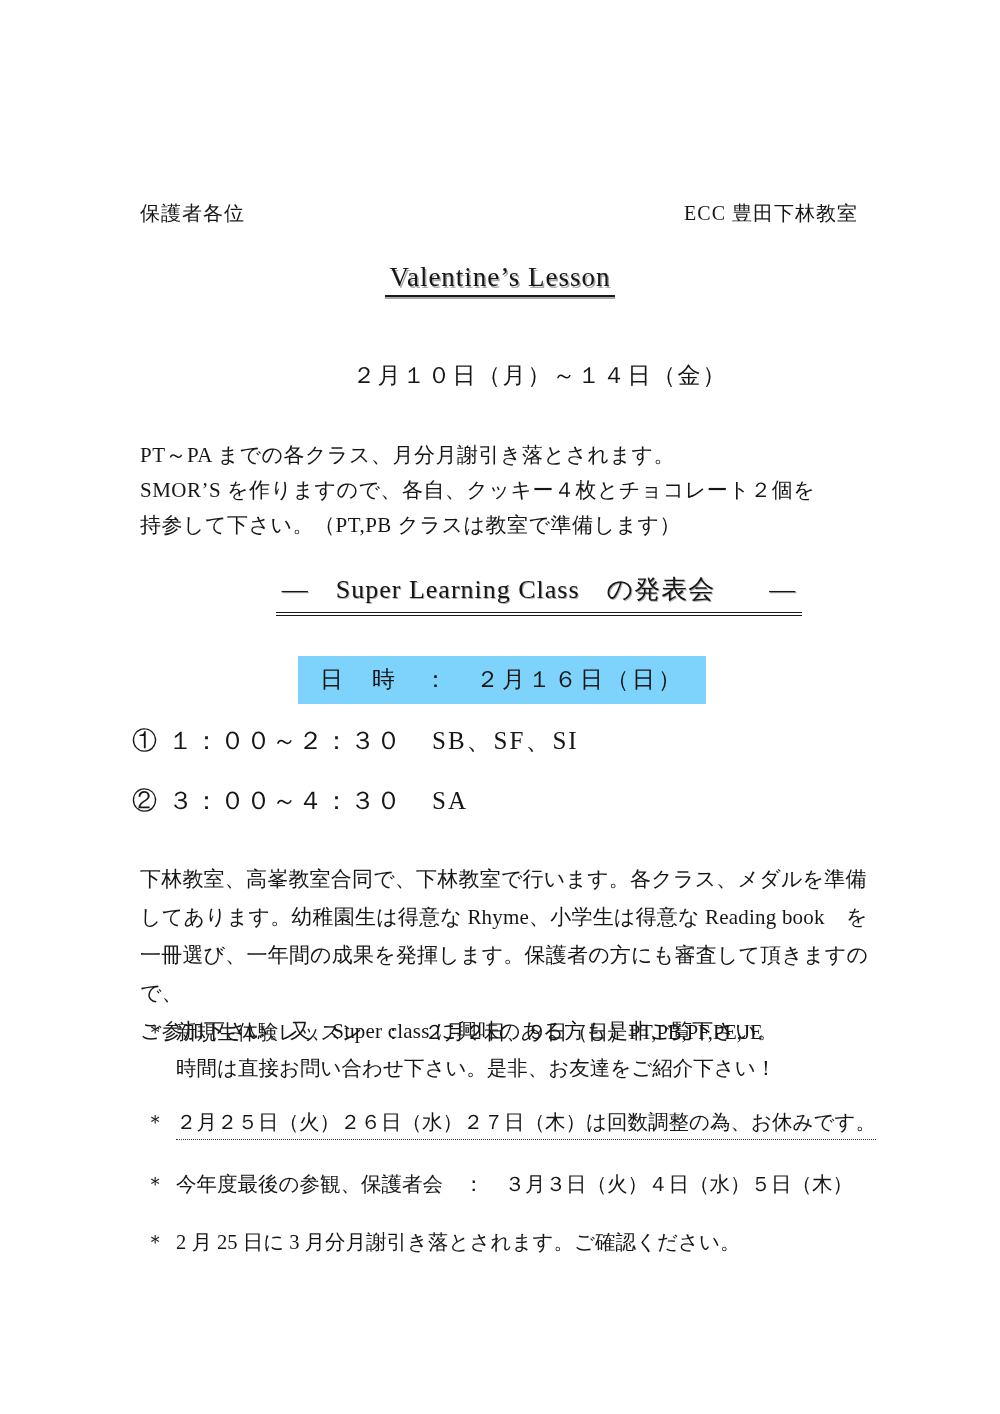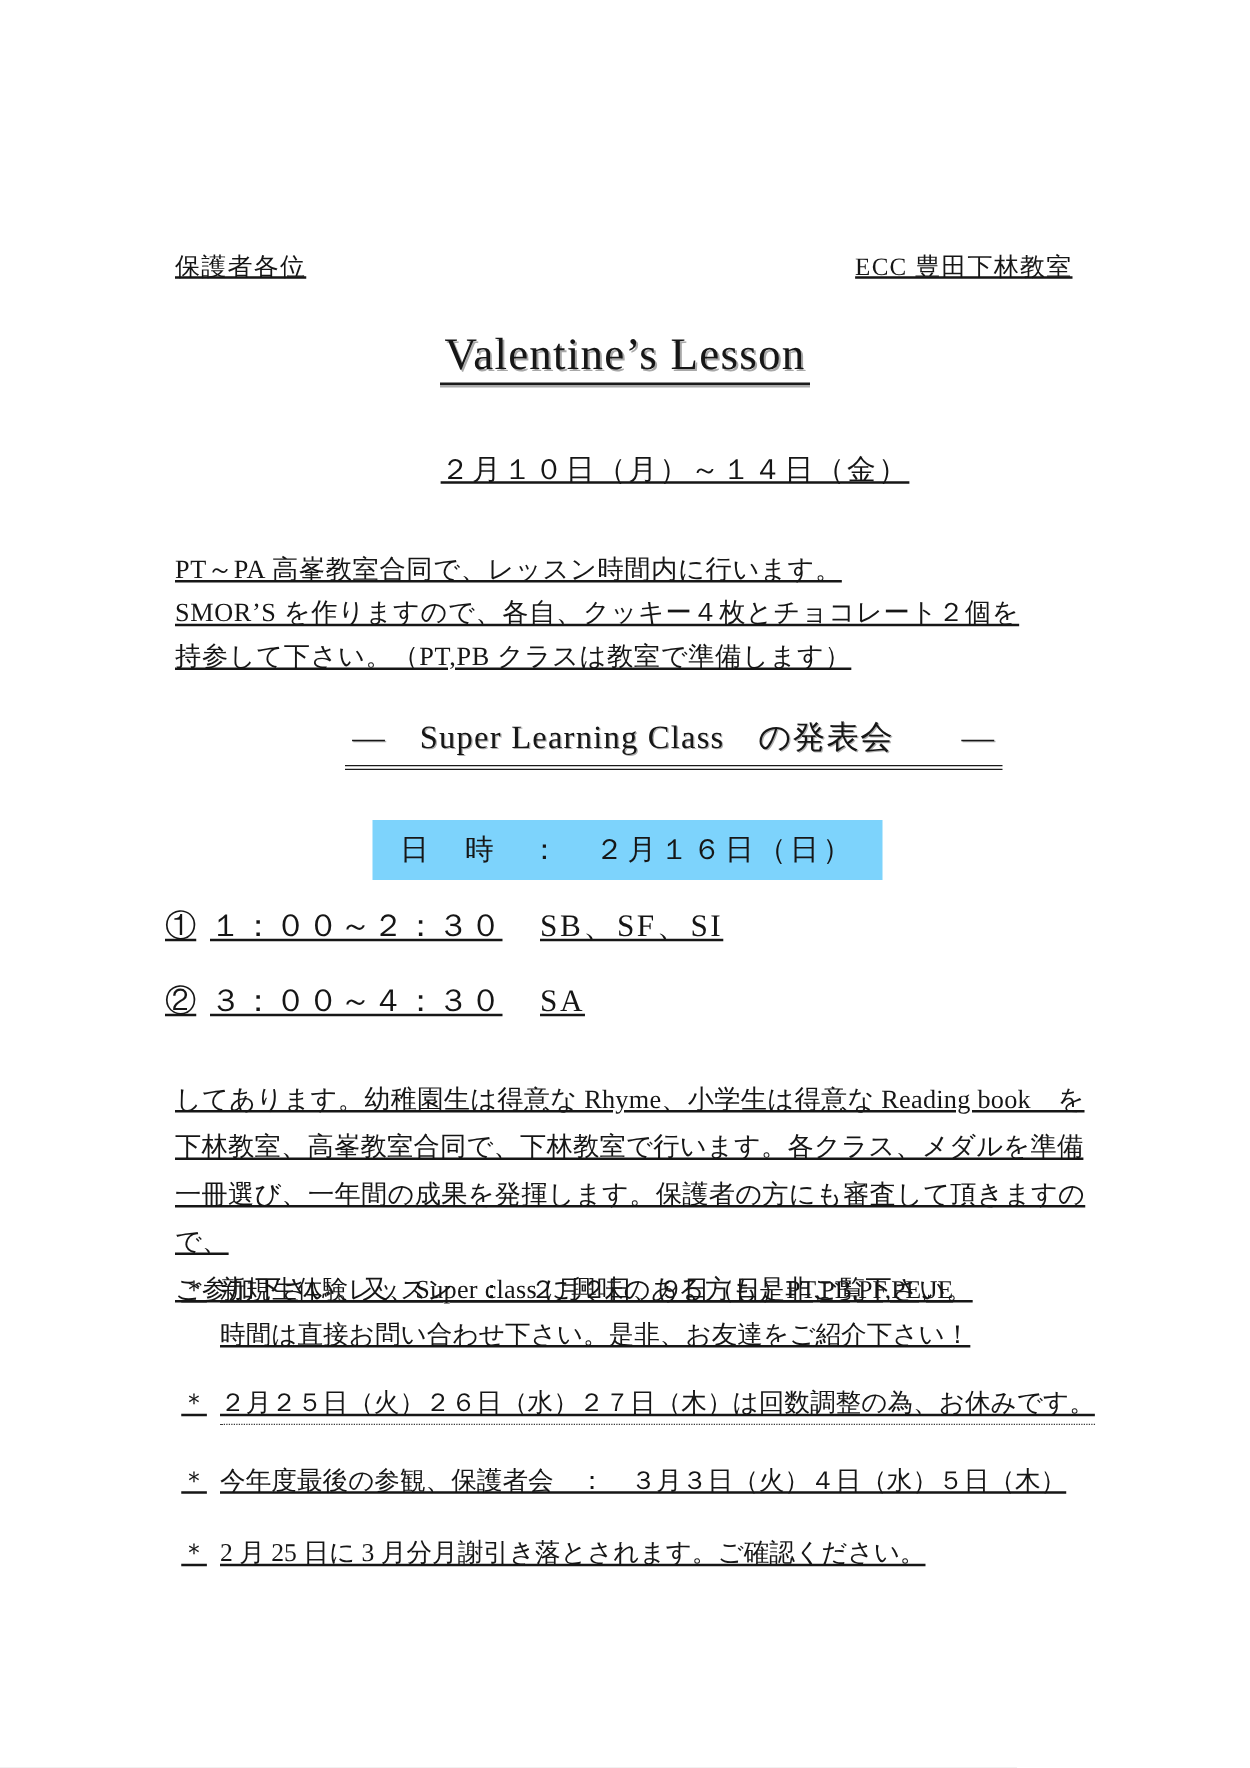--- a/index.html
+++ b/index.html
@@ -6,34 +6,34 @@
   .page {
     position: relative;
     width: 1000px;
     height: 1414px;
     margin: 0 auto;
     background: #ffffff;
     color: #161616;
     font-family: "Liberation Serif", "DejaVu Serif", serif;
     overflow: hidden;
   }
-  .abs { position: absolute; text-decoration: underline; }
+  .abs { position: absolute; }
 
   
   .header-row {
     top: 200px; left: 140px; right: 142px;
     display: flex; justify-content: space-between;
     font-size: 20px; letter-spacing: 1px;
   }
 
   
   .title-wrap { top: 262px; left: 0; width: 100%; text-align: center; }
   .title {
     display: inline-block;
-    font-size: 36px;
+    font-size: 27px;
     letter-spacing: 1px;
     text-shadow: 1.5px 1.5px 0 #a8a8a8;
     border-bottom: 2px solid #1a1a1a;
     box-shadow: 0 2px 0 0 #aaaaaa;
     padding: 0 4px 2px 4px;
   }
 
   
   .date-line {
     top: 360px; left: 0; width: 100%;
@@ -104,21 +104,21 @@
     <span>ECC 豊田下林教室</span>
   </div>
 
   <div class="abs title-wrap">
     <span class="title">Valentine’s Lesson</span>
   </div>
 
   <div class="abs date-line">２月１０日（月）～１４日（金）</div>
 
   <div class="abs intro">
-    <div>PT～PA 高峯教室合同で、レッスン時間内に行います。</div>
+    <div>PT～PA までの各クラス、月分月謝引き落とされます。</div>
     <div>SMOR’S を作りますので、各自、クッキー４枚とチョコレート２個を</div>
     <div>持参して下さい。（PT,PB クラスは教室で準備します）</div>
   </div>
 
   <div class="abs section-heading-wrap">
     <span class="section-heading">―　Super Learning Class　の発表会　　―</span>
   </div>
 
   <div class="abs datetime-wrap">
     <span class="datetime">日　時　：　２月１６日（日）</span>
@@ -130,22 +130,22 @@
     <span class="slot-classes">SB、SF、SI</span>
   </div>
 
   <div class="abs slot slot-2">
     <span class="slot-num">②</span>
     <span class="slot-time">３：００～４：３０</span>
     <span class="slot-classes">SA</span>
   </div>
 
   <div class="abs description">
+    <div>下林教室、高峯教室合同で、下林教室で行います。各クラス、メダルを準備</div>
     <div>してあります。幼稚園生は得意な Rhyme、小学生は得意な Reading book　を</div>
-    <div>下林教室、高峯教室合同で、下林教室で行います。各クラス、メダルを準備</div>
     <div>一冊選び、一年間の成果を発揮します。保護者の方にも審査して頂きますので、</div>
     <div>ご参加下さい。又、Super class に興味のある方も是非ご覧下さい。</div>
   </div>
 
   <div class="abs note note-1">
     <span class="note-marker">＊</span>
     <span class="note-lines">
       <div>新規生体験レッスン　：　２月２日、９日（日）PT,PB,PF,PE,JE</div>
       <div>時間は直接お問い合わせ下さい。是非、お友達をご紹介下さい！</div>
     </span>

